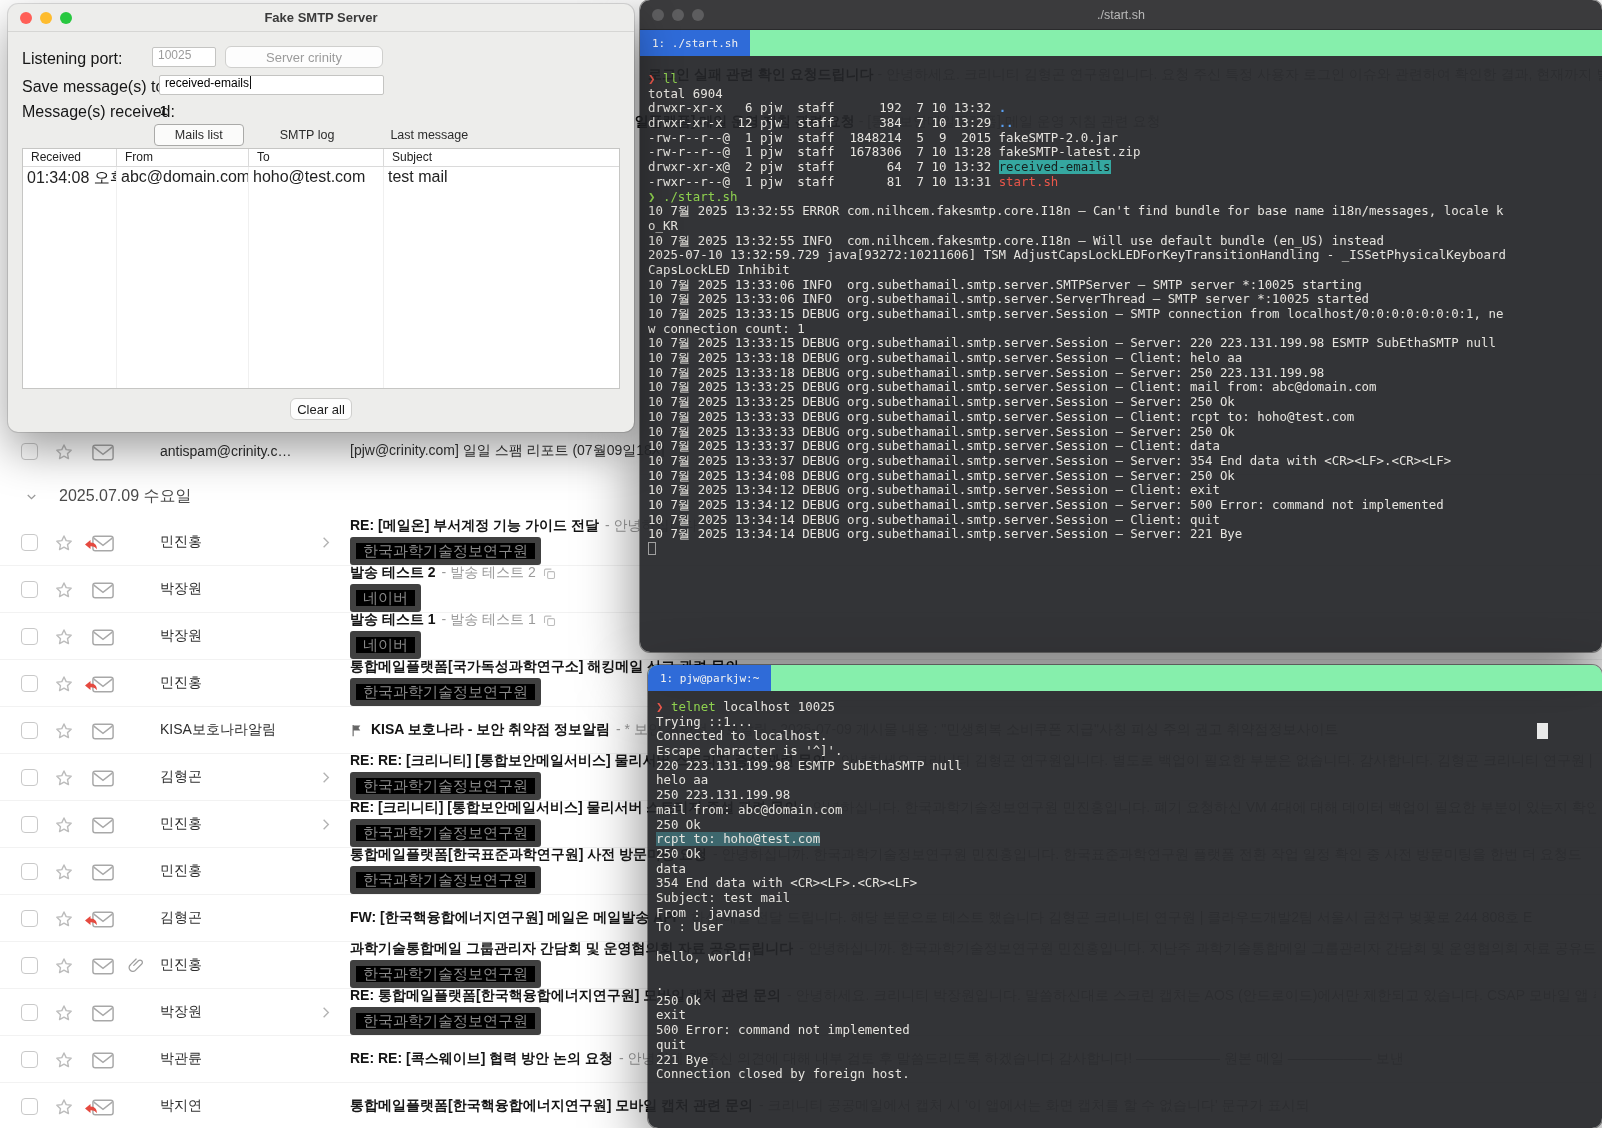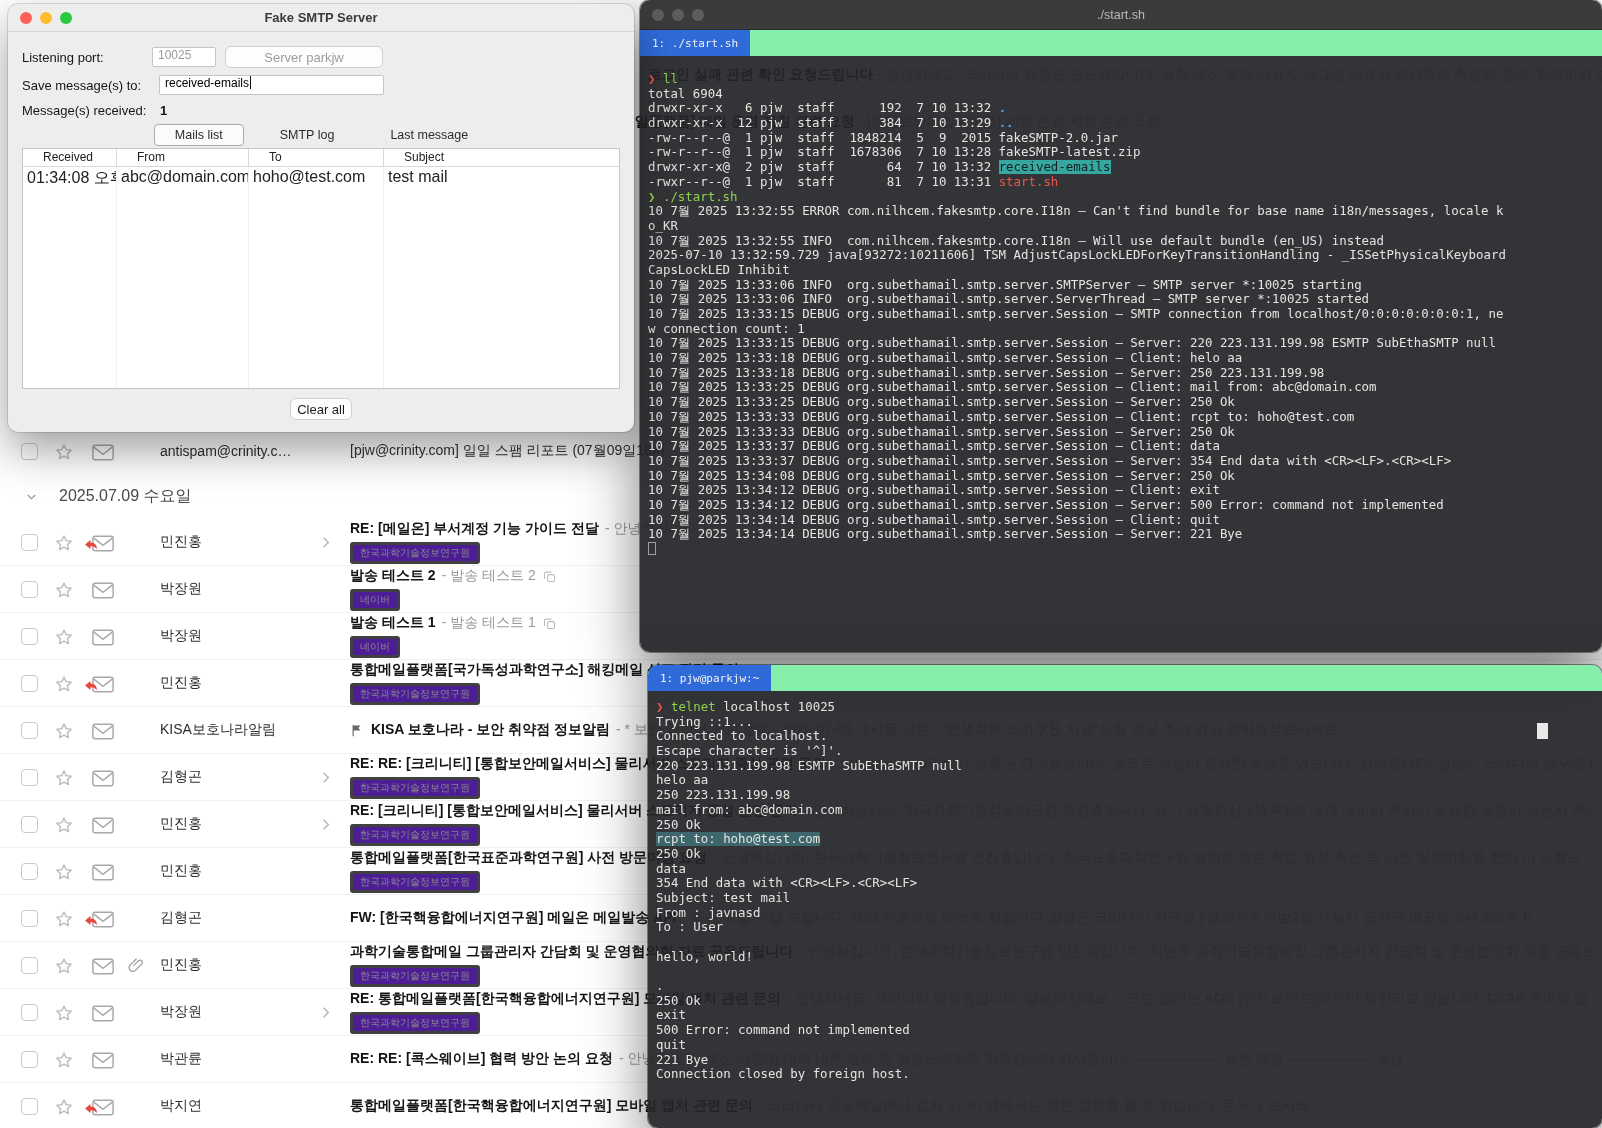--- a/index.html
+++ b/index.html
@@ -15,51 +15,51 @@
   .mail-row .reply-w{position:absolute;left:-8px;top:4px;width:14px;height:12px}
   .mail-row .clip-w{position:absolute;left:127px;top:14px;width:18px;height:18px}
   .mail-row .sender{position:absolute;left:160px;top:0;height:100%;width:152px;display:flex;align-items:center;font-size:14px;color:#2e2e2e;white-space:nowrap;overflow:hidden}
   .mail-row .chev-w{position:absolute;left:318px;top:16px;width:15px;height:15px}
   .mail-row .content{position:absolute;left:350px;top:0;right:6px;height:100%;display:flex;flex-direction:column;justify-content:center;overflow:hidden}
   .line1{display:flex;align-items:center;gap:6px;font-size:14px;color:#9a9a9a;white-space:nowrap;overflow:hidden}
   .line1 .subj{color:#141414;font-weight:bold;flex:0 0 auto}
   .line1 .subj.nb{font-weight:normal;color:#333}
   .line1 .prev{flex:0 0 auto}
   .chiprow{margin-top:4px}
-  .chip{display:inline-block;font-size:10px;color:#8a8a8a;background:#4c1d95;border:3px solid #404040;border-radius:3px;padding:1px 7px;line-height:14px}
+  .chip{display:inline-block;font-size:15px;color:#8a8a8a;background:#000000;border:6px solid #404040;border-radius:3px;padding:1px 7px;line-height:14px}
   .date-sep{position:absolute;left:0;width:640px;height:45px;background:#fff;display:flex;align-items:center}
   .date-sep .caret-w{width:15px;height:15px;margin-left:24px}
   .date-sep .dtext{margin-left:20px;font-size:16px;color:#4a4a4a}
   .ghost-row{position:absolute;left:0;width:1602px;height:47px;background:#fff}
   .ghost-row .g-line{position:absolute;top:14px;white-space:nowrap;font-size:14px;color:#9a9a9a}
   .ghost-row .g-line b{color:#141414}
   .ic{display:block;width:100%;height:100%}
 
   
   #smtp-win{position:absolute;left:8px;top:4px;width:626px;height:428px;background:#ededeb;border-radius:10px;box-shadow:0 18px 45px rgba(0,0,0,.38),0 0 0 1px rgba(0,0,0,.12);z-index:20}
   #smtp-win .mtbar{position:relative;height:28px;border-bottom:1px solid #d6d6d4;display:flex;align-items:center;justify-content:center}
   .tl{position:absolute;top:8px;width:12px;height:12px;border-radius:50%}
   .tl.r{left:12px;background:#ff5f57}
   .tl.y{left:32px;background:#febc2e}
   .tl.g{left:52px;background:#28c840}
   #smtp-win .wtitle{font-size:13px;font-weight:bold;color:#3a3a3a}
   .smtp-body{position:absolute;top:28px;left:0;right:0;bottom:0}
-  .flabel{position:absolute;font-size:13px;color:#161616}
+  .flabel{position:absolute;font-size:16px;color:#161616}
   .field{position:absolute;background:#fff;border:1px solid #c4c4c2;border-radius:2px;font-size:12px;display:flex;align-items:flex-start;padding:0 5px;height:20px}
   .field.grey span{color:#9b9b9b}
   .caret-bar{display:inline-block;width:1px;height:13px;background:#111;margin-left:1px}
   .mbtn{position:absolute;background:#fdfdfd;border:1px solid #cfcfcd;border-radius:6px;font-size:13px;display:flex;align-items:center;justify-content:center}
   .mbtn.disabled{color:#9b9b9b}
   .rcvd-count{position:absolute;font-size:13px;font-weight:bold;color:#111}
   .smtp-tabs{position:absolute;top:92px;left:0;right:0;height:22px;display:flex;align-items:center;justify-content:center;gap:16px}
   .smtp-tabs .tab{font-size:12.5px;color:#2c2c2c;padding:3px 20px}
   .smtp-tabs .tab.active{background:#fbfbfa;border:1px solid #aaaaa8;border-radius:4px}
   .smtp-table{position:absolute;top:116px;left:14px;width:598px;height:241px;background:#fff;border:1px solid #c6c6c4;display:flex;flex-direction:column}
   .thead{display:grid;grid-template-columns:94px 132px 135px 1fr;height:18px;border-bottom:1px solid #dadada;flex:0 0 auto}
-  .thead div{font-size:12px;color:#222;padding:1px 20px;border-right:1px solid #dadada;overflow:hidden;white-space:nowrap}
+  .thead div{font-size:12px;color:#222;padding:1px 8px;border-right:1px solid #dadada;overflow:hidden;white-space:nowrap}
   .thead div:last-child{border-right:none}
   .trow{display:grid;grid-template-columns:94px 132px 135px 1fr;height:17px;flex:0 0 auto}
   .trow div{font-size:16px;color:#222;padding:1px 4px;border-right:1px solid #f0f0f0;overflow:hidden;white-space:nowrap}
   .trow div:last-child{border-right:none}
   .tfill{flex:1;display:grid;grid-template-columns:94px 132px 135px 1fr}
   .tfill div{border-right:1px solid #f0f0f0}
   .tfill div:last-child{border-right:none}
   .clear-btn{top:366px;left:282px;width:62px;height:22px;color:#1c1c1c}
 
   
@@ -481,21 +481,21 @@
     <span class="tl y"></span>
     <span class="tl g"></span>
     <span class="wtitle">Fake SMTP Server</span>
   </div>
   <div class="smtp-body">
     <span class="flabel" style="left:14px;top:18px">Listening port:</span>
     <div class="field grey" style="left:144px;top:15px;width:64px">
       <span>10025</span>
     </div>
     <div class="mbtn disabled" style="left:217px;top:14px;width:158px;height:22px">
-      <span>Server parkjw</span>
+      <span>Server crinity</span>
     </div>
 
     <span class="flabel" style="left:14px;top:46px">Save message(s) to:</span>
     <div class="field" style="left:151px;top:43px;width:225px">
       <span>received-emails</span>
         <i class="caret-bar"></i>
     </div>
 
     <span class="flabel" style="left:14px;top:71px">Message(s) received:</span>
     <span class="rcvd-count" style="left:152px;top:71px">1</span>

